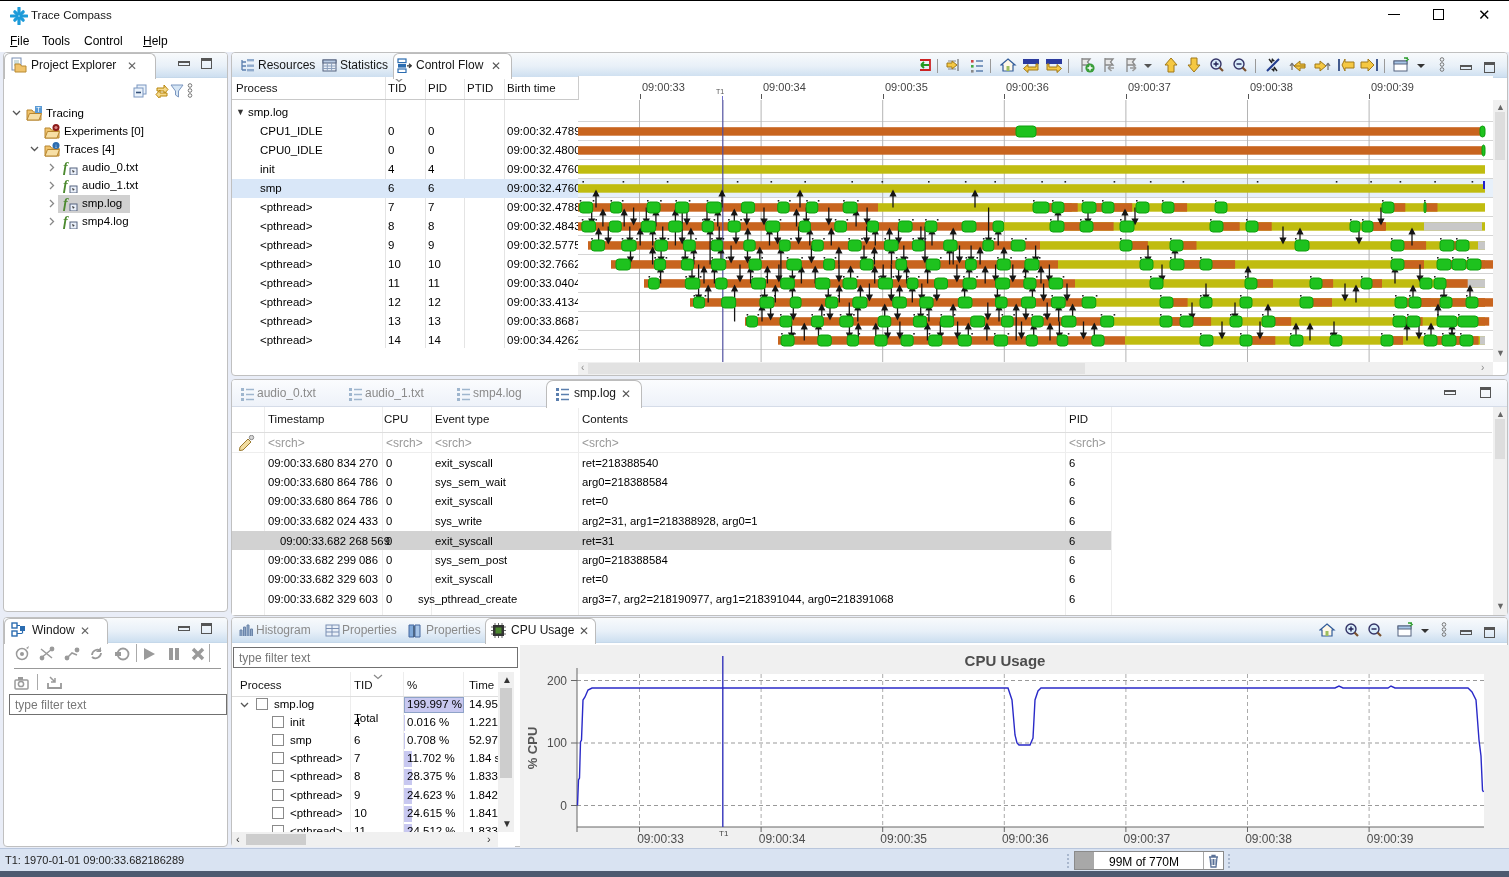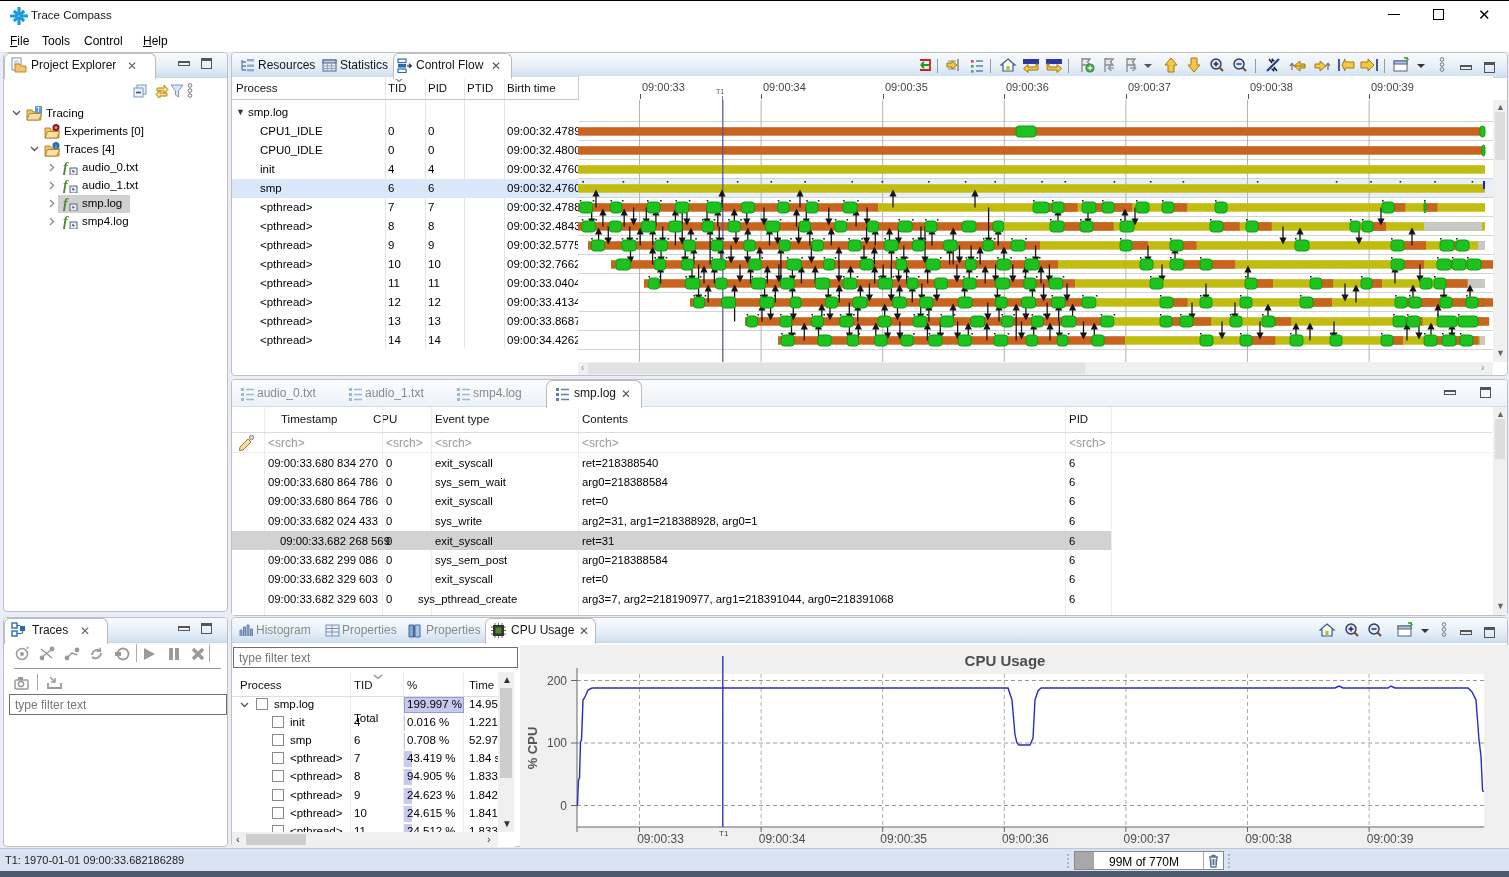--- a/index.html
+++ b/index.html
@@ -146,21 +146,21 @@
   </div>
 <div class="panel" style="left:3px;top:617px;width:225px;height:230px">
     <div class="vstrip"></div>
     <div class="vtab" style="left:0;width:104px"></div>
     <div class="abs" style="left:7px;top:4px;z-index:3"><svg width="16" height="16" viewBox="0 0 16 16" style="">
         <rect x="1" y="1" width="5" height="5" fill="#fff" stroke="#2B6CB0" stroke-width="1.4"></rect>
         <rect x="1" y="9" width="5" height="5" fill="#fff" stroke="#2B6CB0" stroke-width="1.4"></rect>
         <rect x="9" y="4" width="5" height="5" fill="#2B6CB0"></rect>
         <path d="M6 3.5 h3 M6 11.5 h5 M11.5 9 v2.5" stroke="#2B6CB0" fill="none" stroke-width="1.2"></path>
       </svg></div>
-    <div class="abs ttxt" style="left:28px;top:5px;z-index:3">Traces</div>
+    <div class="abs ttxt" style="left:28px;top:5px;z-index:3">Window</div>
     <div class="abs" style="left:76px;top:6px;z-index:3;font-size:12px;color:#666">✕</div>
     <div class="abs" style="left:174px;top:8px;width:12px;height:5px;border:1px solid #555;border-top-width:2px;z-index:3"></div>
     <div class="abs" style="left:197px;top:5px;width:11px;height:11px;border:1px solid #555;border-top-width:3px;z-index:3"></div>
     <div class="abs" style="left:10px;top:28px"><svg width="16" height="16" viewBox="0 0 16 16" style="">
         <circle cx="8" cy="8" r="5.5" fill="none" stroke="#9A9A9A" stroke-width="1.5"></circle>
         <circle cx="8" cy="8" r="2" fill="#9A9A9A"></circle>
         <path d="M12 2 l3 -2 -1 3" fill="#9A9A9A"></path>
       </svg></div>
     <div class="abs" style="left:35px;top:28px"><svg width="16" height="16" viewBox="0 0 16 16" style="">
         <path d="M2 12 L13 3 M2 3 l11 9" stroke="#9A9A9A" stroke-width="1.5"></path>
@@ -1353,22 +1353,22 @@
         <rect x="1" y="7" width="3" height="3" fill="#5B7FAE"></rect>
         <rect x="1" y="12" width="3" height="3" fill="#5B7FAE"></rect>
         <path d="M6 3.5 h8 M6 8.5 h8 M6 13.5 h8" stroke="#5B7FAE" stroke-width="1.6"></path>
       </svg></div>
     <div class="abs ttxt" style="left:342px;top:6px;z-index:3">smp.log</div>
     <div class="abs" style="left:389px;top:7px;z-index:3;font-size:12px;color:#555">✕</div>
     <div class="abs" style="left:1212px;top:10px;width:12px;height:5px;border:1px solid #555;border-top-width:2px;z-index:3"></div>
     <div class="abs" style="left:1248px;top:7px;width:11px;height:11px;border:1px solid #555;border-top-width:3px;z-index:3"></div>
   </div>
 <div class="abs" style="left:232px;top:407px;width:1260px;height:208px;background:#fff;overflow:hidden">
-    <div class="abs hdrtext" style="left:49px;top:6px">Timestamp</div>
-    <div class="abs hdrtext" style="left:141px;top:6px">CPU</div>
+    <div class="abs hdrtext" style="left:36px;top:6px">Timestamp</div>
+    <div class="abs hdrtext" style="left:152px;top:6px">CPU</div>
     <div class="abs hdrtext" style="left:203px;top:6px">Event type</div>
     <div class="abs hdrtext" style="left:350px;top:6px">Contents</div>
     <div class="abs hdrtext" style="left:837px;top:6px">PID</div>
     <div class="abs" style="left:32px;top:0;width:1px;height:208px;background:#EDEDED"></div>
     <div class="abs" style="left:150px;top:0;width:1px;height:208px;background:#EDEDED"></div>
     <div class="abs" style="left:199px;top:0;width:1px;height:208px;background:#EDEDED"></div>
     <div class="abs" style="left:346px;top:0;width:1px;height:208px;background:#EDEDED"></div>
     <div class="abs" style="left:833px;top:0;width:1px;height:208px;background:#EDEDED"></div>
     <div class="abs" style="left:879px;top:0;width:1px;height:208px;background:#EDEDED"></div>
     <div class="abs" style="left:0;top:25px;width:1260px;height:1px;background:#DDD"></div>
@@ -1548,29 +1548,29 @@
       <div class="abs" style="left:122px;top:2px">6</div>
       <div class="abs" style="left:172px;top:1px;width:1px;height:16px;background:#C8C8F0;"></div>
       <div class="abs" style="left:175px;top:2px">0.708 %</div>
       <div class="abs" style="left:237px;top:2px">52.978</div>
     </div>
     <div class="abs" style="left:0;top:78.30000000000001px;width:300px;height:18px;font-size:11.5px;white-space:nowrap">
       <div class="abs" style="left:40px;top:2px;width:12px;height:12px;border:1px solid #8A8A8A;background:#fff"></div>
       <div class="abs" style="left:58px;top:2px">&lt;pthread&gt;</div>
       <div class="abs" style="left:122px;top:2px">7</div>
       <div class="abs" style="left:172px;top:1px;width:8px;height:16px;background:#C8C8F0;"></div>
-      <div class="abs" style="left:175px;top:2px">43.419 %</div>
+      <div class="abs" style="left:175px;top:2px">11.702 %</div>
       <div class="abs" style="left:237px;top:2px">1.84 s</div>
     </div>
     <div class="abs" style="left:0;top:96.4px;width:300px;height:18px;font-size:11.5px;white-space:nowrap">
       <div class="abs" style="left:40px;top:2px;width:12px;height:12px;border:1px solid #8A8A8A;background:#fff"></div>
       <div class="abs" style="left:58px;top:2px">&lt;pthread&gt;</div>
       <div class="abs" style="left:122px;top:2px">8</div>
       <div class="abs" style="left:172px;top:1px;width:8px;height:16px;background:#C8C8F0;"></div>
-      <div class="abs" style="left:175px;top:2px">94.905 %</div>
+      <div class="abs" style="left:175px;top:2px">28.375 %</div>
       <div class="abs" style="left:237px;top:2px">1.833 s</div>
     </div>
     <div class="abs" style="left:0;top:114.5px;width:300px;height:18px;font-size:11.5px;white-space:nowrap">
       <div class="abs" style="left:40px;top:2px;width:12px;height:12px;border:1px solid #8A8A8A;background:#fff"></div>
       <div class="abs" style="left:58px;top:2px">&lt;pthread&gt;</div>
       <div class="abs" style="left:122px;top:2px">9</div>
       <div class="abs" style="left:172px;top:1px;width:8px;height:16px;background:#C8C8F0;"></div>
       <div class="abs" style="left:175px;top:2px">24.623 %</div>
       <div class="abs" style="left:237px;top:2px">1.842 s</div>
     </div>

